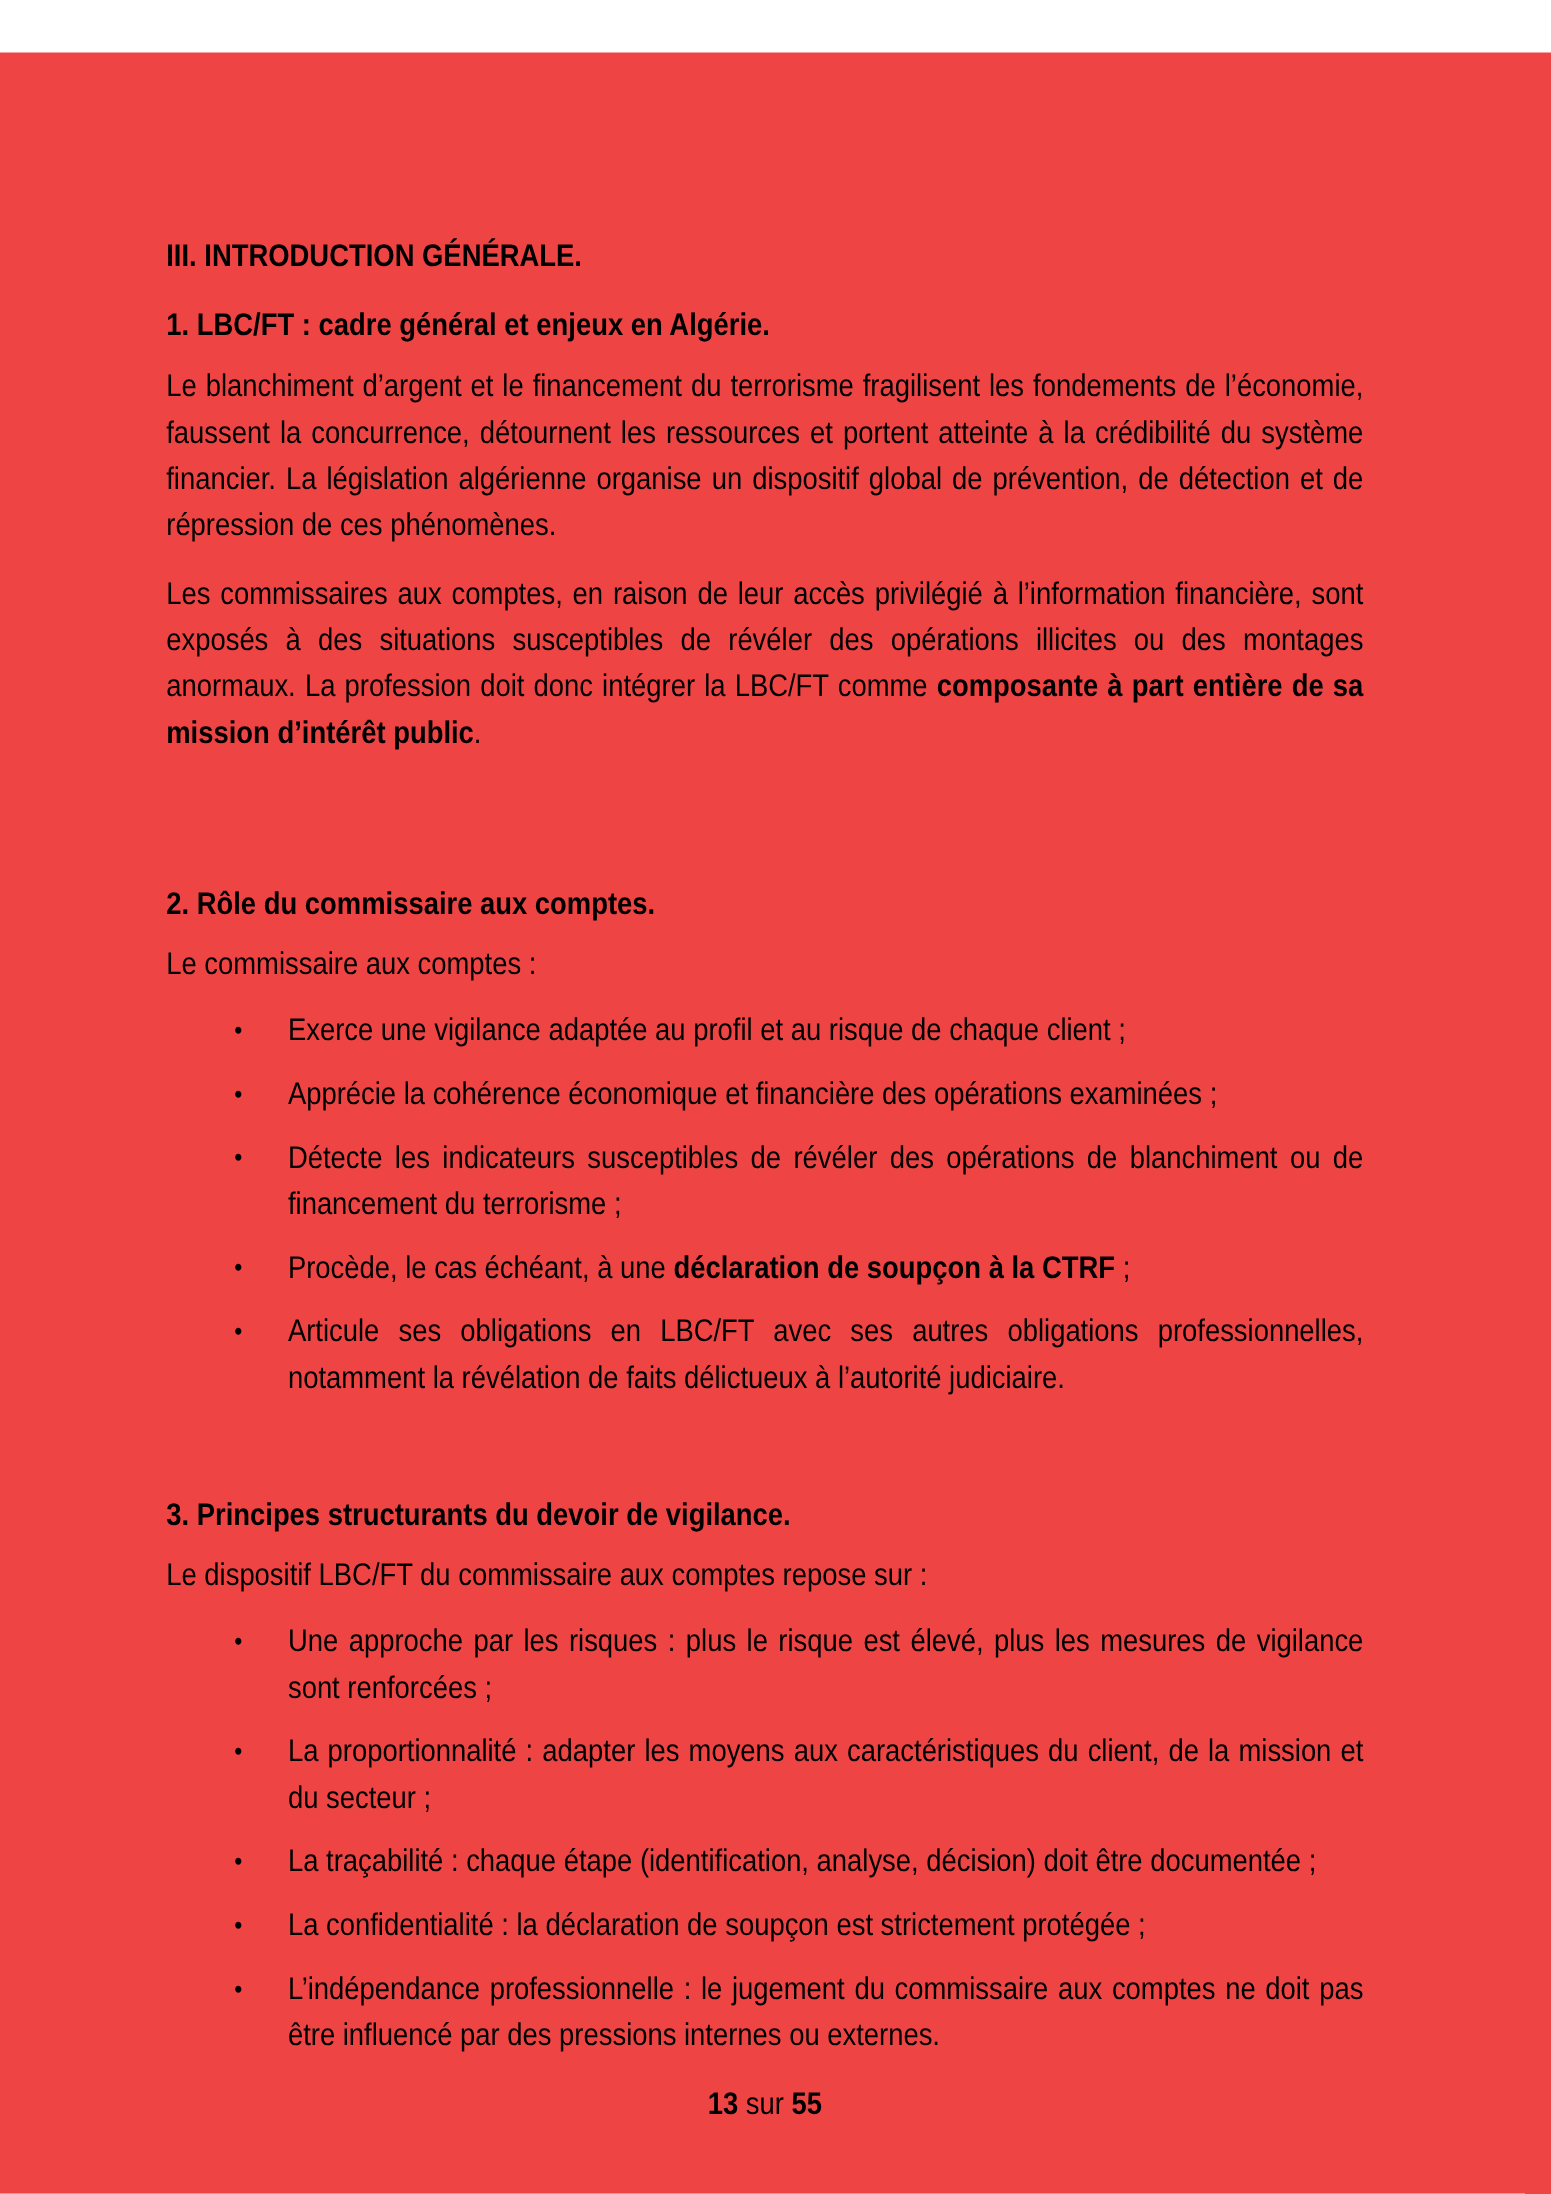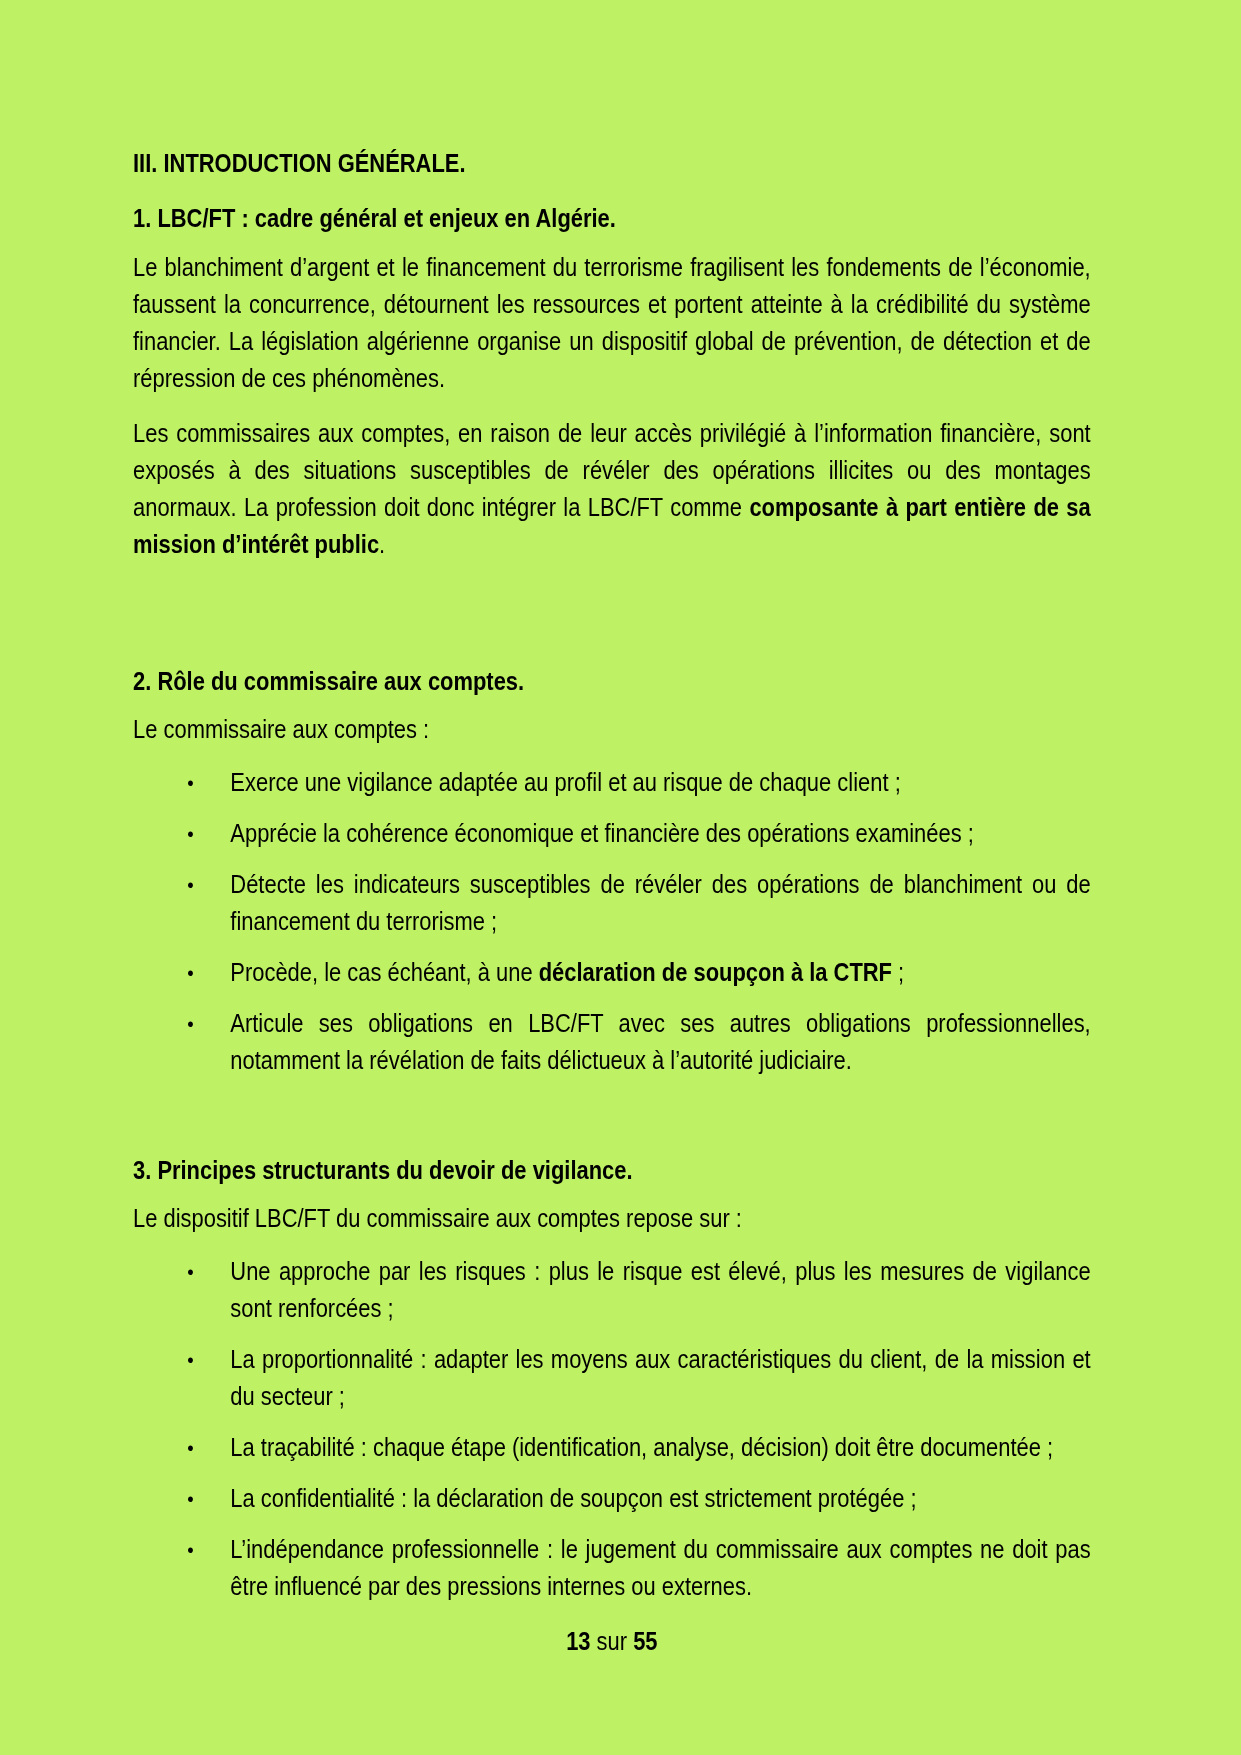--- a/index.html
+++ b/index.html
@@ -10,22 +10,23 @@
   body {
     width: 1241px;
     height: 1755px;
     position: relative;
     font-family: "Liberation Sans", sans-serif;
     color: #000000;
   }
   .page {
     position: absolute;
     inset: 0;
-    background: #bef264;
+    background: #ef4444;
     overflow: hidden;
+    margin-top: 42px;
   }
   
   .content {
     position: absolute;
     left: 133px;
     top: 145px;
     width: 1092px;
     transform: scaleX(0.877);
     transform-origin: top left;
     font-size: 25px;

